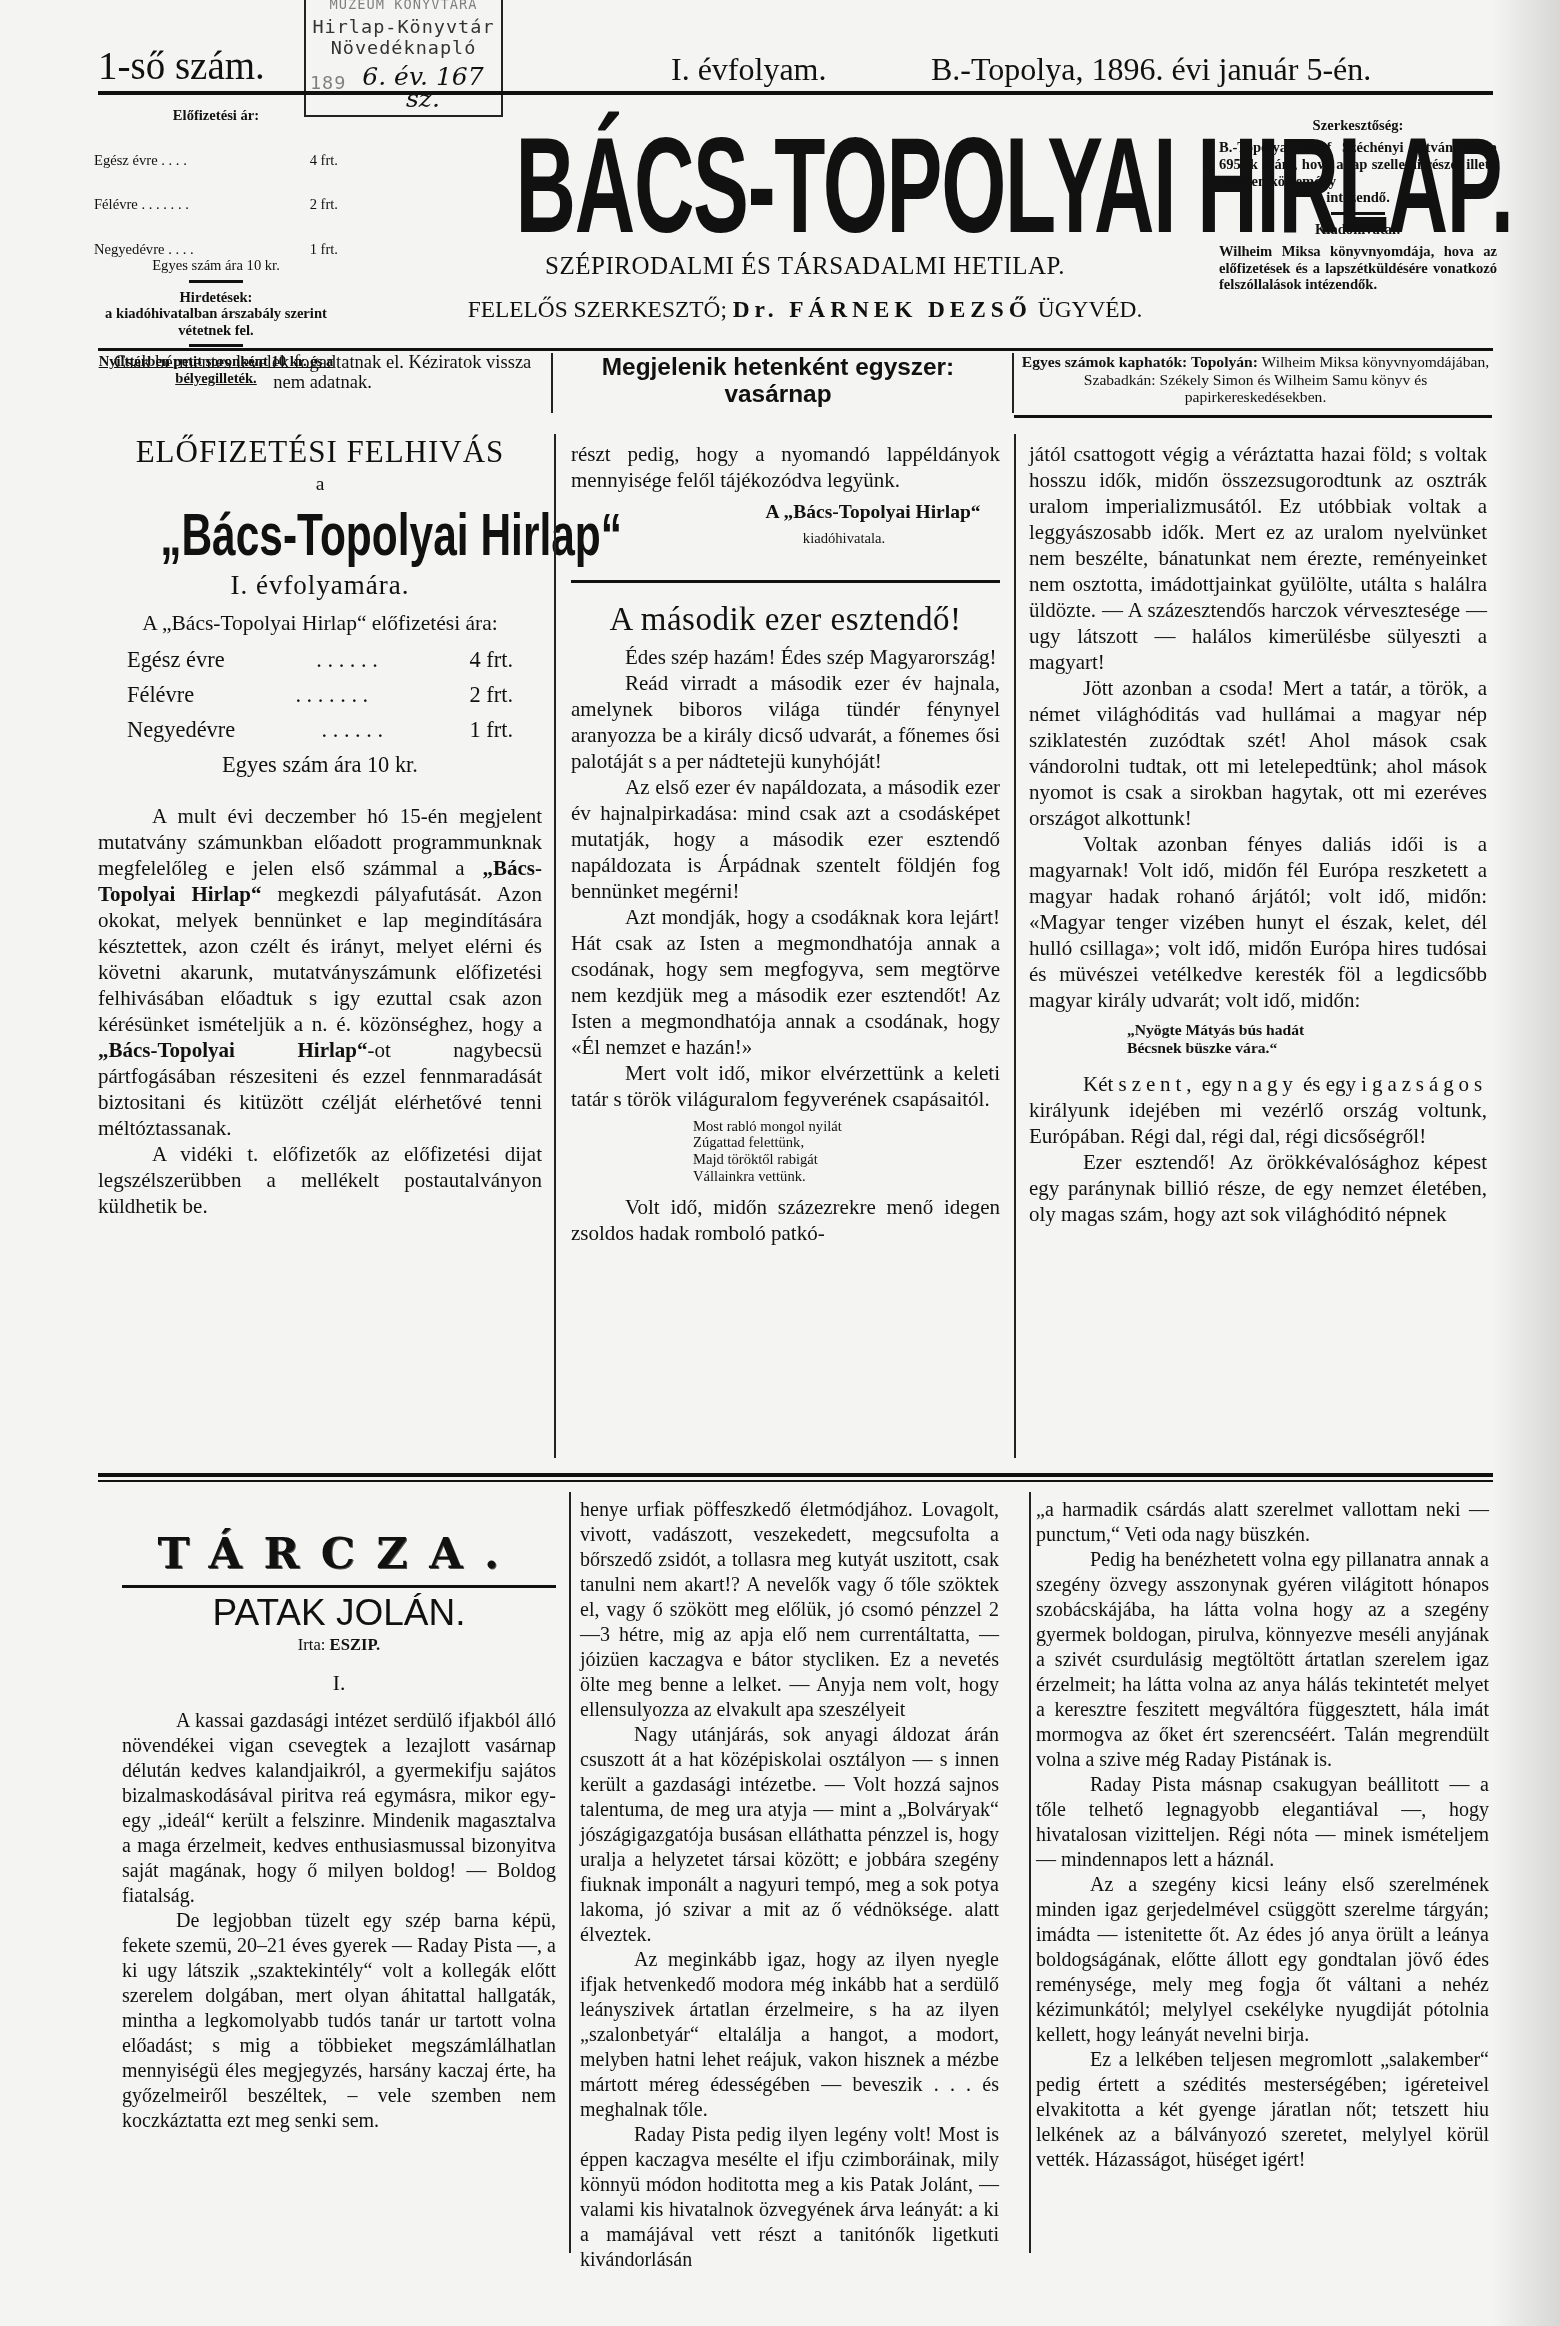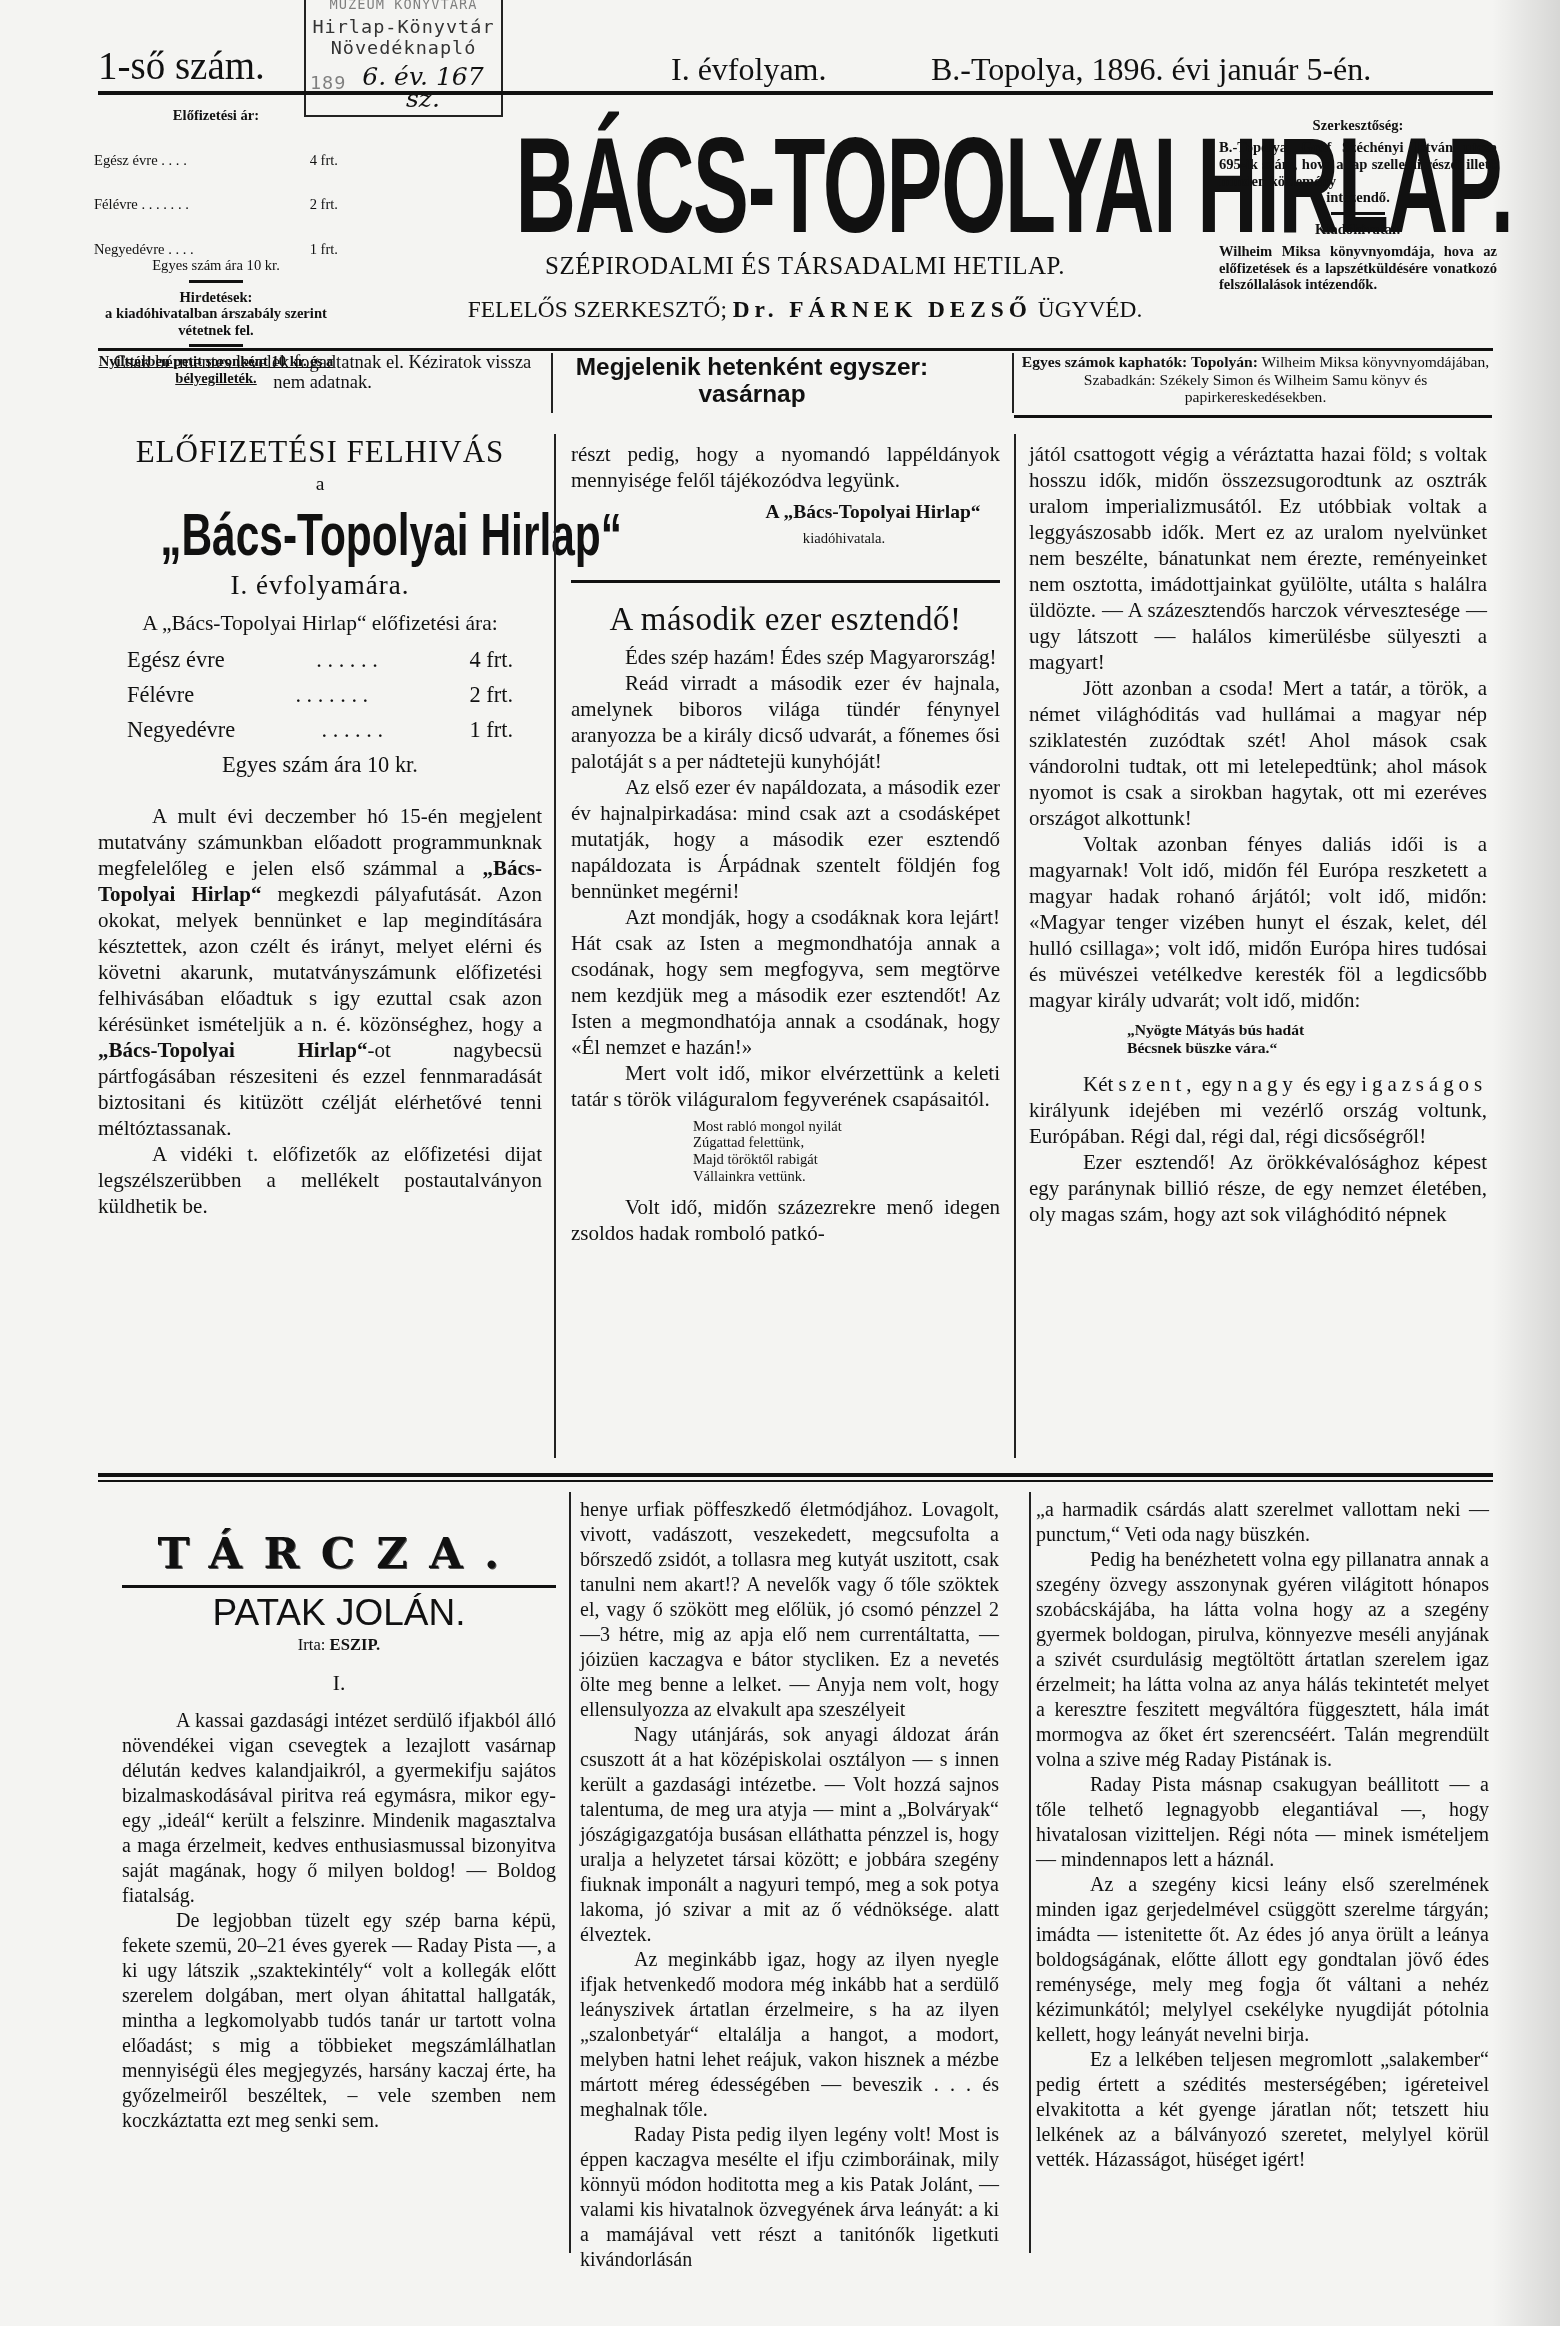--- a/index.html
+++ b/index.html
@@ -20,21 +20,21 @@
   .short-rule{width:54px;height:2.9px;background:#111;margin:5.9px auto;}
   .title{left:346px;top:117px;width:892px;text-align:center;font-family:"Liberation Sans Narrow","Liberation Sans",sans-serif;
          font-weight:bold;font-size:135px;letter-spacing:-2px;transform:scaleX(0.62);transform-origin:center top;white-space:nowrap;line-height:137px;}
   .subtitle{left:410px;top:252px;width:790px;text-align:center;font-size:25px;letter-spacing:0.5px;}
   .editor{left:410px;top:296px;width:790px;text-align:center;font-size:23.4px;white-space:nowrap;}
   .editor b{letter-spacing:4.9px;}
   .info-right{left:1219px;top:117px;width:278px;font-size:14.6px;line-height:16.6px;font-weight:bold;text-align:justify;}
   .info-right .h{text-align:center;margin-bottom:5.9px;}
   .info-right .c{text-align:center;}
   .bar-left{left:98px;top:353px;width:449px;text-align:center;font-size:18.5px;line-height:19.5px;}
-  .bar-mid{left:530px;top:353px;width:444px;text-align:center;font-size:24.4px;font-weight:bold;line-height:27px;font-family:"Liberation Sans Narrow","Liberation Sans",sans-serif;}
+  .bar-mid{left:556px;top:353px;width:444px;text-align:center;font-size:24.4px;font-weight:bold;line-height:27px;font-family:"Liberation Sans Narrow","Liberation Sans",sans-serif;}
   .bar-right{left:1019px;top:353px;width:473px;font-size:15.6px;line-height:17.6px;text-align:center;}
   .col{position:absolute;font-size:21px;line-height:26px;text-align:justify;}
   .col p{margin:0;text-indent:54px;}
   .col p.ni{text-indent:0;}
   .col1{left:98px;top:429px;width:444px;}
   .col2{left:571px;top:441px;width:429px;}
   .col3{left:1029px;top:441px;width:458px;}
   .ctr{text-align:center;text-indent:0 !important;}
   .h-elo{font-size:31px;letter-spacing:1px;text-align:center;margin:9.8px 0 5.9px;}
   .h-a{font-size:19.5px;text-align:center;margin:0 0 7.8px;}

